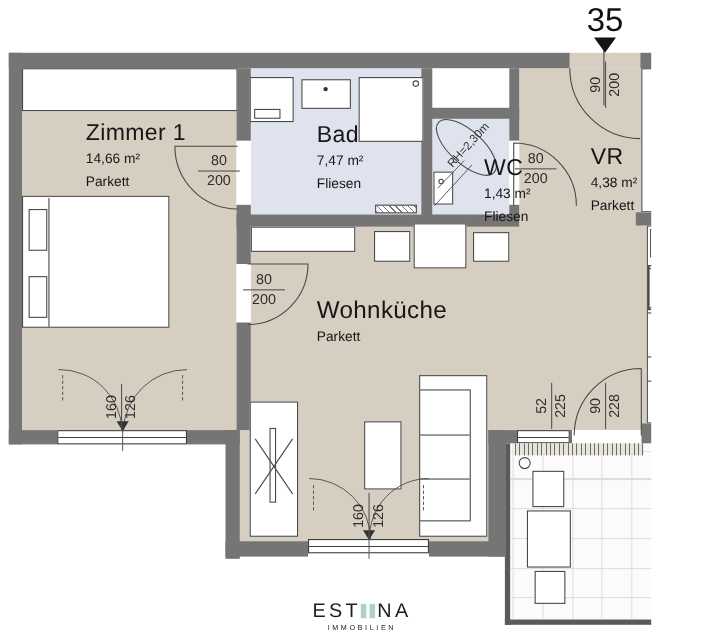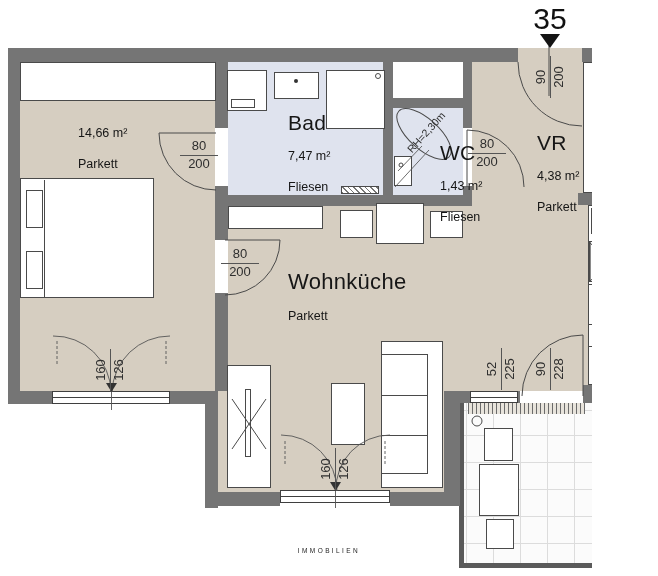--- a/index.html
+++ b/index.html
@@ -14,21 +14,21 @@
   .lineEl{position:absolute;background:var(--line,#4a4a4a);}
   .glazing{position:absolute;box-sizing:border-box;border:1px solid #3f3f3f;
            background:linear-gradient(#fff 0 5px,#3f3f3f 5px 6px,#fff 6px);}
   .hatchV{position:absolute;background:repeating-linear-gradient(90deg,#6b6b6b 0 1px,#e8e4dc 1px 4px);}
   .hatchD{position:absolute;box-sizing:border-box;border:1px solid var(--line,#4a4a4a);
           background:repeating-linear-gradient(45deg,#777 0 1px,#fff 1px 4px);}
   .sinkHatch{position:absolute;box-sizing:border-box;border:1px solid var(--line,#4a4a4a);
           background:repeating-linear-gradient(90deg,#8a8a8a 0 1px,#fff 1px 5px);}
   .room-label{position:absolute;color:#161616;}
   .room-name{font-size:21px;line-height:1;letter-spacing:.3px;}
-  .room-meta{font-size:12.5px;line-height:1.22;margin-top:16px;}
+  .room-meta{font-size:12.5px;line-height:1.22;margin-top:6px;}
   .dim{position:absolute;width:38px;font-size:13px;color:#2e2e2e;text-align:center;line-height:1.15;}
   .dim span{display:block;}
   .dim .dim-top{border-bottom:1px solid #555;padding-bottom:1px;}
   .dim .dim-bot{padding-top:1px;}
   .dim.rot{width:42px;height:34px;transform:rotate(-90deg);transform-origin:center;}
   .balcony{position:absolute;left:459px;top:403px;width:186px;height:165px;box-sizing:border-box;
            border-left:5px solid #5a5a5a;border-right:5px solid #5a5a5a;border-bottom:5px solid #5a5a5a;}
   .balcony-grid{position:absolute;inset:0;
      background:repeating-linear-gradient(0deg,#dcdcdc 0 1px,transparent 1px 27px),
                 repeating-linear-gradient(90deg,#dcdcdc 0 1px,transparent 1px 27px),
@@ -181,20 +181,21 @@
       <path d="M398,171 L422,146 M395,187 L429,150" stroke-width="0.8"></path>
       <ellipse cx="424" cy="134" rx="15" ry="34" transform="rotate(-48 424 134)"></ellipse>
       <circle cx="477" cy="421" r="5"></circle>
     </g>
   </svg>
 
   <div class="unit-number">35</div>
   <div class="entry-triangle"></div>
 
   <div class="room-label" style="left:78px;top:110px">
+    <div class="room-name">Zimmer 1</div>
     <div class="room-meta">14,66 m²</div>
     <div class="room-meta">Parkett</div>
   </div>
   <div class="room-label" style="left:288px;top:112px">
     <div class="room-name">Bad</div>
     <div class="room-meta">7,47 m²</div>
     <div class="room-meta">Fliesen</div>
   </div>
   <div class="room-label" style="left:440px;top:142px">
     <div class="room-name">WC</div>
@@ -240,16 +241,23 @@
   <div class="dim rot" style="left:481px;top:352px">
     <span class="dim-top">52</span>
     <span class="dim-bot">225</span>
   </div>
   <div class="dim rot" style="left:530px;top:352px">
     <span class="dim-top">90</span>
     <span class="dim-bot">228</span>
   </div>
 
   <div class="logo">
+    <div class="logo-row">
+      <span>EST</span>
+      <span class="logo-square">
+        <span class="logo-square-bar"></span>
+      </span>
+      <span>NA</span>
+    </div>
     <div class="logo-sub">IMMOBILIEN</div>
   </div>
 
 </div>
 
 </body></html>

